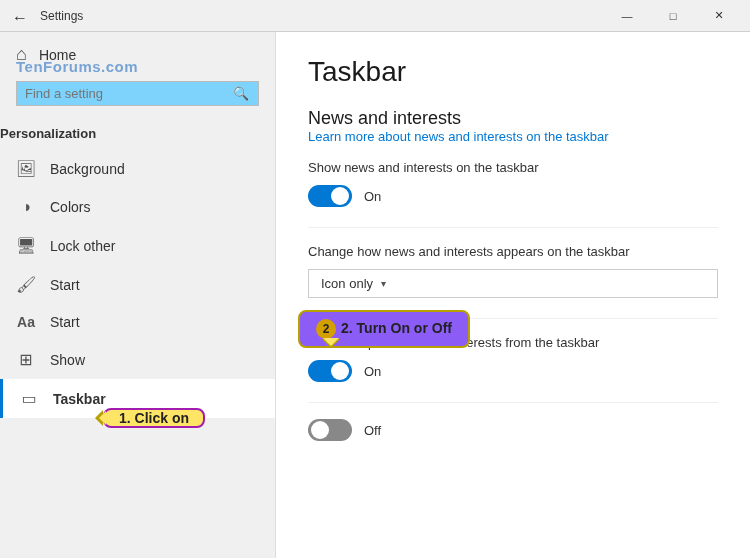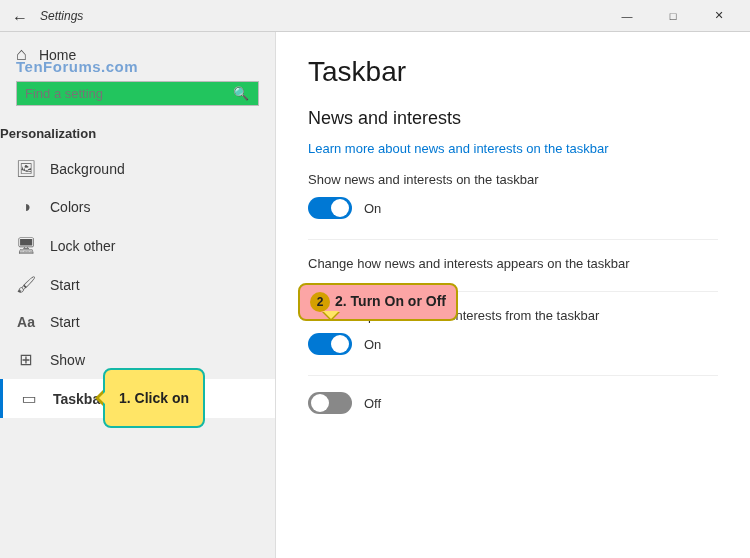--- a/index.html
+++ b/index.html
@@ -17,21 +17,20 @@
     }
     .titlebar-back {
       width: 24px; height: 24px;
       display: flex; align-items: center; justify-content: center;
       cursor: pointer; color: #333; font-size: 16px;
     }
     .titlebar-title {
       margin-left: 8px;
       font-size: 12px;
       color: #333;
-      font-style: italic;
     }
     .titlebar-controls {
       margin-left: auto;
       display: flex; gap: 0;
     }
     .titlebar-btn {
       width: 46px; height: 32px;
       display: flex; align-items: center; justify-content: center;
       cursor: pointer; font-size: 11px; color: #333;
     }
@@ -56,21 +55,21 @@
 
     .sidebar-home {
       display: flex; align-items: center; padding: 12px 16px; gap: 12px;
       cursor: pointer;
     }
     .home-icon { font-size: 18px; color: #555; }
     .home-label { font-size: 14px; color: #333; }
 
     .search-box {
       margin: 4px 16px 12px 16px;
-      background: #22c55e;
+      background: #7dd3fc;
       border: 1px solid #bbb;
       display: flex; align-items: center;
       padding: 4px 8px;
       gap: 6px;
     }
     .search-input {
       border: none; outline: none; background: transparent;
       font-size: 13px; flex: 1; color: #333;
     }
     .search-icon { font-size: 13px; color: #555; }
@@ -93,23 +92,23 @@
     .sidebar-item.active .item-label { font-weight: 600; }
     .item-icon { font-size: 16px; color: #555; width: 20px; text-align: center; }
     .item-label { font-size: 14px; color: #333; }
 
     
     .callout-click {
       position: absolute;
       left: 100px;
       bottom: -10px;
       background: #ffe566;
-      border: 2px solid #14b8a6;
+      border: 2px solid #a21caf;
       border-radius: 8px;
-      padding: 20px 14px;
+      padding: 0 14px;
       font-size: 14px;
       font-weight: 600;
       color: #222;
       white-space: nowrap;
       z-index: 10;
     }
     .callout-click::before {
       content: '';
       position: absolute;
       left: -18px;
@@ -140,21 +139,21 @@
       font-size: 28px;
       font-weight: 300;
       color: #1a1a1a;
       margin-bottom: 20px;
     }
 
     .section-title {
       font-size: 18px;
       font-weight: 400;
       color: #1a1a1a;
-      margin-bottom: 12px;
+      margin-bottom: 0;
     }
 
     .section-desc {
       font-size: 13px;
       color: #444;
       line-height: 1.5;
       margin-bottom: 10px;
     }
 
     .link-text {
@@ -297,33 +296,37 @@
           <div class="toggle-thumb"></div>
         </div>
         <span class="toggle-state-label">On</span>
       </div>
     </div>
 
     <div class="divider"></div>
 
     <div class="setting-row">
       <div class="setting-label">Change how news and interests appears on the taskbar</div>
+      <div class="dropdown-btn">
+        <span>Icon only</span>
+        <span class="dropdown-chevron">▾</span>
+      </div>
     </div>
 
     <div class="divider"></div>
 
     <div class="setting-row">
       <div class="setting-label">Hover to open news and interests from the taskbar</div>
       <div class="toggle-row" style="position:relative;">
         <div class="toggle on">
           <div class="toggle-thumb"></div>
         </div>
         <span class="toggle-state-label">On</span>
 
-        <div style="position:absolute; left: -10px; top: -50px; background:#fca5a5; border:2px solid #b8a000; border-radius:8px; padding:7px 10px; font-size:14px; font-weight:700; color:#222; white-space:nowrap; z-index:10;">
+        <div style="position:absolute; left: -10px; top: -50px; background:#8b5cf6; border:2px solid #b8a000; border-radius:8px; padding:7px 16px; font-size:14px; font-weight:700; color:#222; white-space:nowrap; z-index:10;">
           <span style="display:inline-flex;align-items:center;justify-content:center;background:#d4a000;border-radius:50%;width:20px;height:20px;font-size:12px;font-weight:700;margin-right:5px;">2</span><span>2. Turn On or Off</span>
           <div style="position:absolute; left:22px; bottom:-11px; border:9px solid transparent; border-top-color:#b8a000;"></div>
           <div style="position:absolute; left:23px; bottom:-8px; border:8px solid transparent; border-top-color:#ffe566; z-index:1;"></div>
         </div>
       </div>
     </div>
 
     <div class="divider"></div>
 
     <div class="setting-row">

